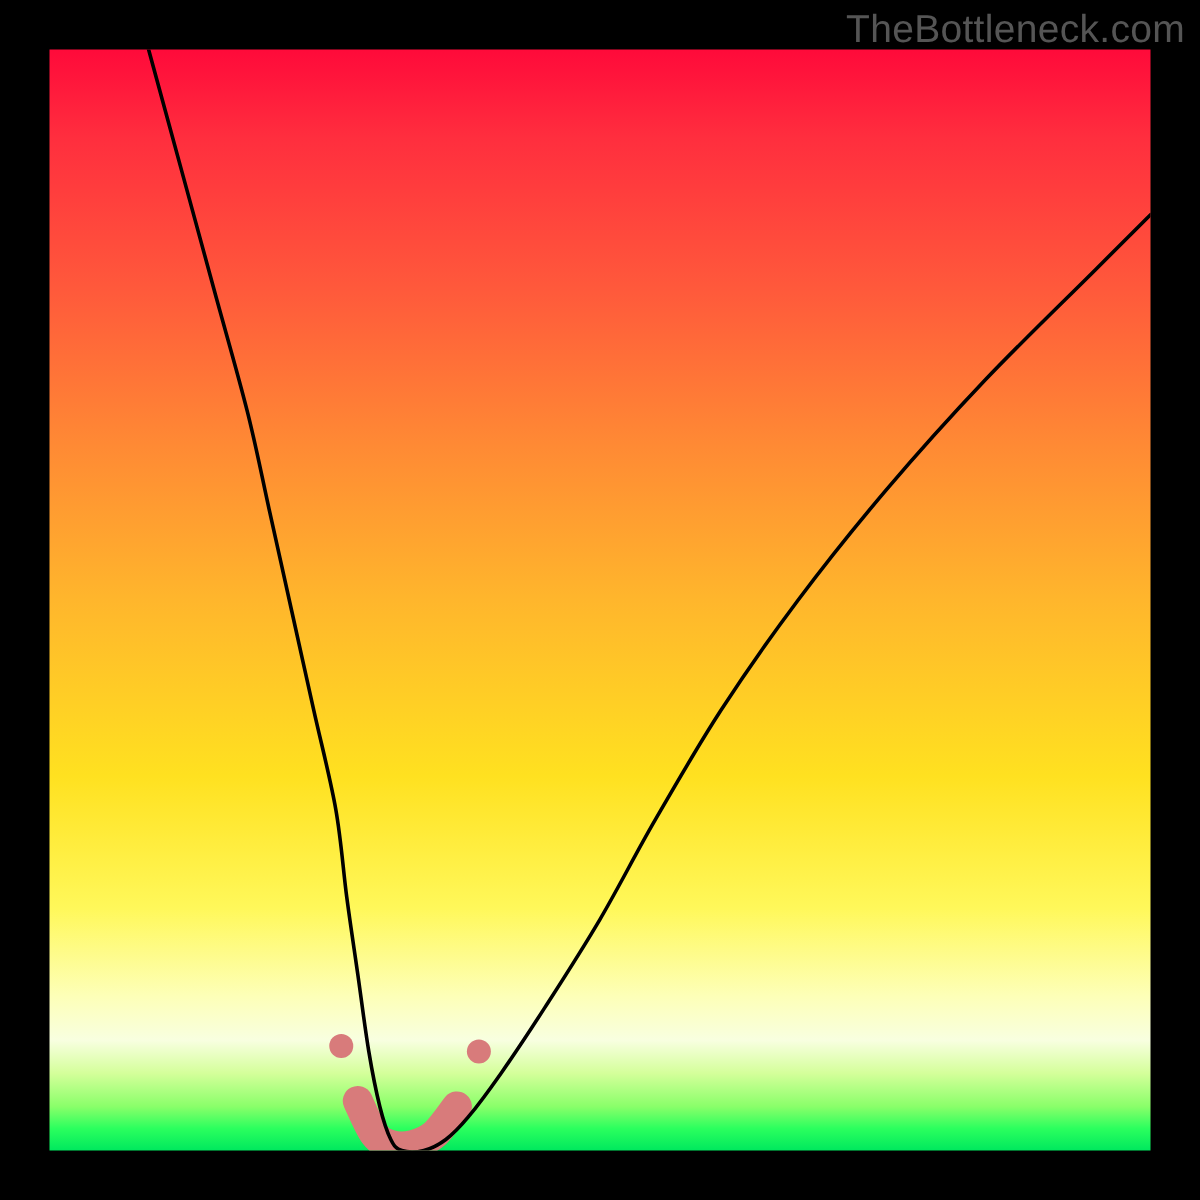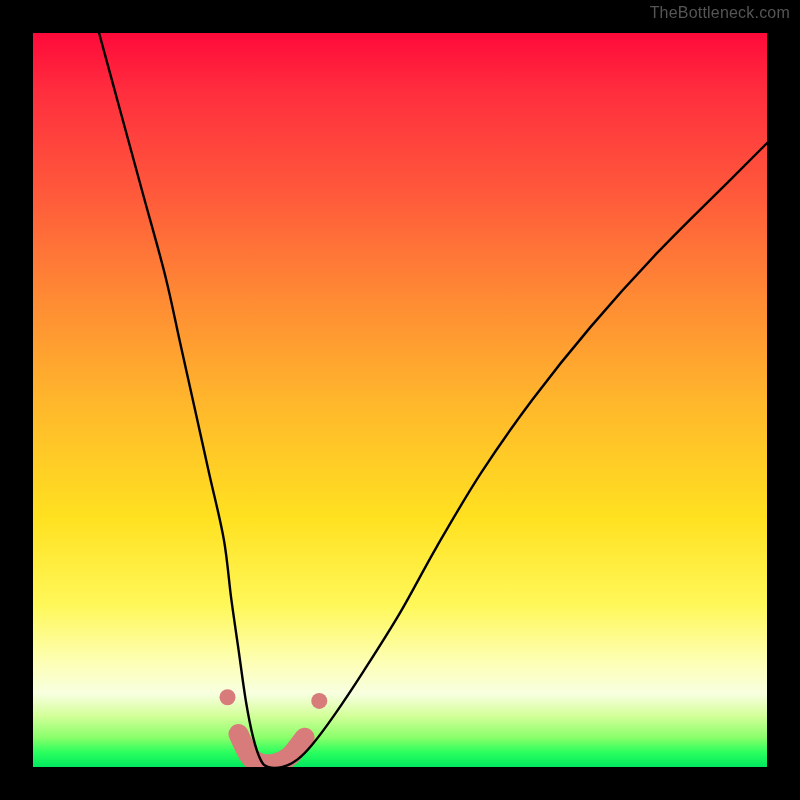--- a/index.html
+++ b/index.html
@@ -49,21 +49,21 @@
     top: 0;
     width: 734px;
     height: 734px;
     pointer-events: none;
   }
   .watermark {
     position: absolute;
     top: 4px;
     right: 10px;
     color: #555;
-    font-size: 16px;
+    font-size: 26px;
     font-weight: 500;
     letter-spacing: 0.2px;
     user-select: none;
   }
 </style>
 </head>
 <body>
 
 <div class="frame">
 

